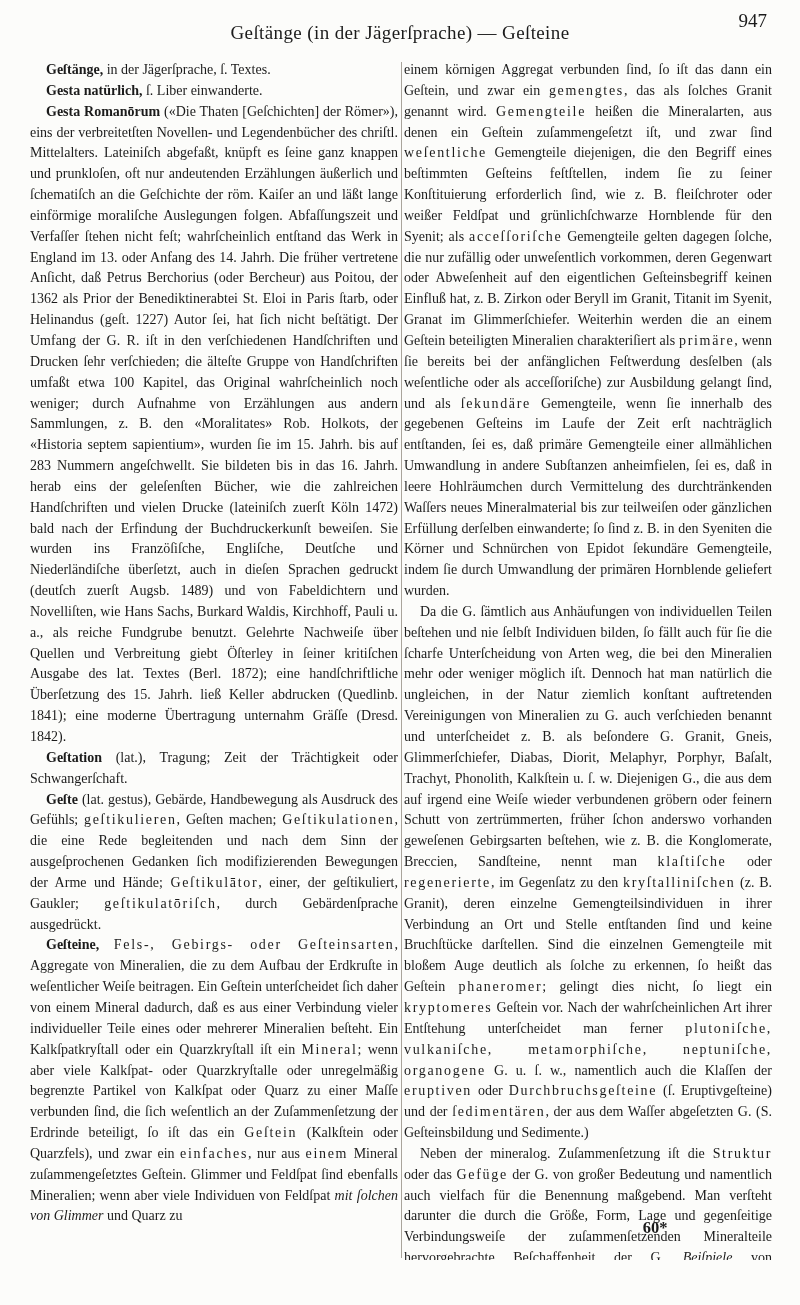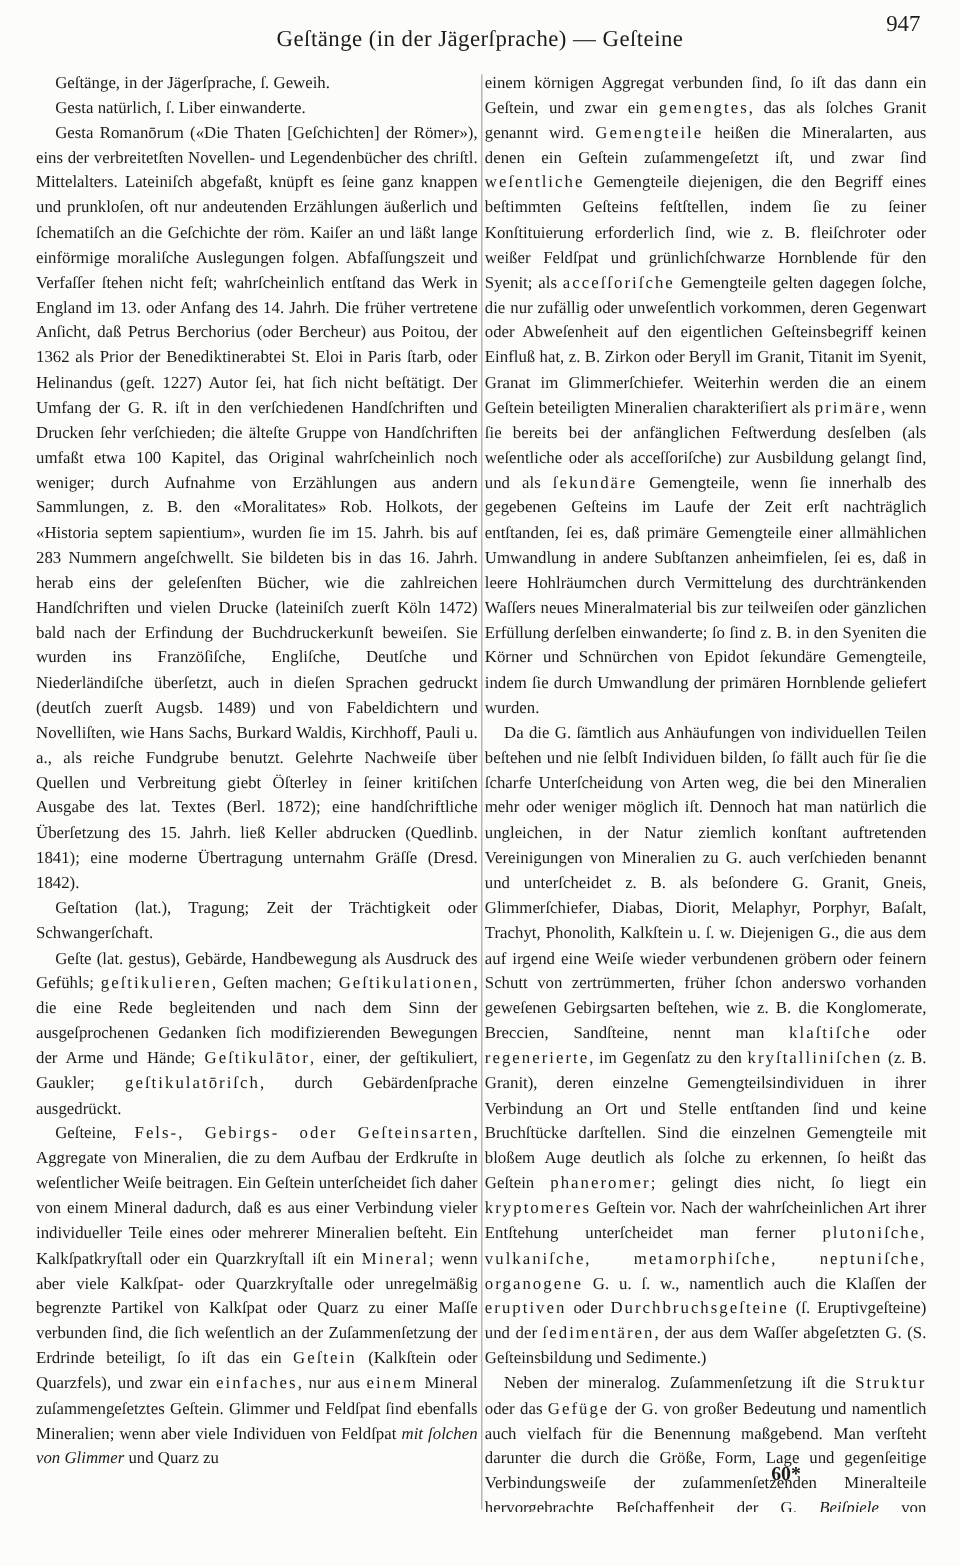--- a/index.html
+++ b/index.html
@@ -38,40 +38,40 @@
     line-height: 20.85px;
     hyphens: auto; -webkit-hyphens: auto;
   }
   .col-rule {
     width: 1px; height: 1196px;
     background: #a9a49b;
     margin: 2px 2px 0 3px;
   }
   .para { margin: 0; padding: 0; }
   .ind { text-indent: 16px; }
-  .b  { font-weight: normal; }
+  .b  { font-weight: bold; }
   .sp { letter-spacing: 0.12em; }
   .it { font-style: italic; }
   .signature {
     position: absolute; top: 1218px; left: 600px; width: 110px;
     text-align: center;
     font-weight: bold;
     font-size: 16.5px;
   }
 </style>
 </head>
 <body>
 
 <div class="page">
   <div class="running-head">Geſtänge (in der Jägerſprache) — Geſteine</div>
   <div class="page-number">947</div>
 
   <div class="columns">
     <div class="col" id="col-left">
-        <p class="para ind"><span class="b">Geſtänge,</span><span> in der Jägerſprache, ſ. Geweih.</span></p>
+        <p class="para ind"><span class="b">Geſtänge,</span><span> in der Jägerſprache, ſ. Textes.</span></p>
         <p class="para ind"><span class="b">Gesta natürlich,</span><span> ſ. Liber einwanderte.</span></p>
         <p class="para ind"><span class="b">Gesta Romanōrum</span><span> («Die Thaten [Geſchichten] der Römer»), eins der verbreitetſten Novellen- und Legendenbücher des chriſtl. Mittelalters. Lateiniſch abgefaßt, knüpft es ſeine ganz knappen und prunkloſen, oft nur andeutenden Erzählungen äußerlich und ſchematiſch an die Geſchichte der röm. Kaiſer an und läßt lange einförmige moraliſche Auslegungen folgen. Abfaſſungszeit und Verfaſſer ſtehen nicht feſt; wahrſcheinlich entſtand das Werk in England im 13. oder Anfang des 14. Jahrh. Die früher vertretene Anſicht, daß Petrus Berchorius (oder Bercheur) aus Poitou, der 1362 als Prior der Benediktinerabtei St. Eloi in Paris ſtarb, oder Helinandus (geſt. 1227) Autor ſei, hat ſich nicht beſtätigt. Der Umfang der G. R. iſt in den verſchiedenen Handſchriften und Drucken ſehr verſchieden; die älteſte Gruppe von Handſchriften umfaßt etwa 100 Kapitel, das Original wahrſcheinlich noch weniger; durch Aufnahme von Erzählungen aus andern Sammlungen, z. B. den «Moralitates» Rob. Holkots, der «Historia septem sapientium», wurden ſie im 15. Jahrh. bis auf 283 Nummern angeſchwellt. Sie bildeten bis in das 16. Jahrh. herab eins der geleſenſten Bücher, wie die zahlreichen Handſchriften und vielen Drucke (lateiniſch zuerſt Köln 1472) bald nach der Erfindung der Buchdruckerkunſt beweiſen. Sie wurden ins Franzöſiſche, Engliſche, Deutſche und Niederländiſche überſetzt, auch in dieſen Sprachen gedruckt (deutſch zuerſt Augsb. 1489) und von Fabeldichtern und Novelliſten, wie Hans Sachs, Burkard Waldis, Kirchhoff, Pauli u. a., als reiche Fundgrube benutzt. Gelehrte Nachweiſe über Quellen und Verbreitung giebt Öſterley in ſeiner kritiſchen Ausgabe des lat. Textes (Berl. 1872); eine handſchriftliche Überſetzung des 15. Jahrh. ließ Keller abdrucken (Quedlinb. 1841); eine moderne Übertragung unternahm Gräſſe (Dresd. 1842).</span></p>
         <p class="para ind"><span class="b">Geſtation</span><span> (lat.), Tragung; Zeit der Trächtigkeit oder Schwangerſchaft.</span></p>
         <p class="para ind"><span class="b">Geſte</span><span> (lat. gestus), Gebärde, Handbewegung als Ausdruck des Gefühls; </span><span class="sp">geſtikulieren</span><span>, Geſten machen; </span><span class="sp">Geſtikulationen</span><span>, die eine Rede begleitenden und nach dem Sinn der ausgeſprochenen Gedanken ſich modifizierenden Bewegungen der Arme und Hände; </span><span class="sp">Geſtikulātor</span><span>, einer, der geſtikuliert, Gaukler; </span><span class="sp">geſtikulatōriſch</span><span>, durch Gebärdenſprache ausgedrückt.</span></p>
         <p class="para ind"><span class="b">Geſteine,</span><span> </span><span class="sp">Fels-, Gebirgs- oder Geſteinsarten</span><span>, Aggregate von Mineralien, die zu dem Aufbau der Erdkruſte in weſentlicher Weiſe beitragen. Ein Geſtein unterſcheidet ſich daher von einem Mineral dadurch, daß es aus einer Verbindung vieler individueller Teile eines oder mehrerer Mineralien beſteht. Ein Kalkſpatkryſtall oder ein Quarzkryſtall iſt ein </span><span class="sp">Mineral</span><span>; wenn aber viele Kalkſpat- oder Quarzkryſtalle oder unregelmäßig begrenzte Partikel von Kalkſpat oder Quarz zu einer Maſſe verbunden ſind, die ſich weſentlich an der Zuſammenſetzung der Erdrinde beteiligt, ſo iſt das ein </span><span class="sp">Geſtein</span><span> (Kalkſtein oder Quarzfels), und zwar ein </span><span class="sp">einfaches</span><span>, nur aus </span><span class="sp">einem</span><span> Mineral zuſammengeſetztes Geſtein. Glimmer und Feldſpat ſind ebenfalls Mineralien; wenn aber viele Individuen von Feldſpat </span><span class="it">mit ſolchen von Glimmer</span><span> und Quarz zu</span></p>
       </div>
     <div class="col-rule"></div>
     <div class="col" id="col-right">
         <p class="para"><span>einem körnigen Aggregat verbunden ſind, ſo iſt das dann ein Geſtein, und zwar ein </span><span class="sp">gemengtes</span><span>, das als ſolches Granit genannt wird. </span><span class="sp">Gemengteile</span><span> heißen die Mineralarten, aus denen ein Geſtein zuſammengeſetzt iſt, und zwar ſind </span><span class="sp">weſentliche</span><span> Gemengteile diejenigen, die den Begriff eines beſtimmten Geſteins feſtſtellen, indem ſie zu ſeiner Konſtituierung erforderlich ſind, wie z. B. fleiſchroter oder weißer Feldſpat und grünlichſchwarze Hornblende für den Syenit; als </span><span class="sp">acceſſoriſche</span><span> Gemengteile gelten dagegen ſolche, die nur zufällig oder unweſentlich vorkommen, deren Gegenwart oder Abweſenheit auf den eigentlichen Geſteinsbegriff keinen Einfluß hat, z. B. Zirkon oder Beryll im Granit, Titanit im Syenit, Granat im Glimmerſchiefer. Weiterhin werden die an einem Geſtein beteiligten Mineralien charakteriſiert als </span><span class="sp">primäre</span><span>, wenn ſie bereits bei der anfänglichen Feſtwerdung desſelben (als weſentliche oder als acceſſoriſche) zur Ausbildung gelangt ſind, und als </span><span class="sp">ſekundäre</span><span> Gemengteile, wenn ſie innerhalb des gegebenen Geſteins im Laufe der Zeit erſt nachträglich entſtanden, ſei es, daß primäre Gemengteile einer allmählichen Umwandlung in andere Subſtanzen anheimfielen, ſei es, daß in leere Hohlräumchen durch Vermittelung des durchtränkenden Waſſers neues Mineralmaterial bis zur teilweiſen oder gänzlichen Erfüllung derſelben einwanderte; ſo ſind z. B. in den Syeniten die Körner und Schnürchen von Epidot ſekundäre Gemengteile, indem ſie durch Umwandlung der primären Hornblende geliefert wurden.</span></p>
         <p class="para ind"><span>Da die G. ſämtlich aus Anhäufungen von individuellen Teilen beſtehen und nie ſelbſt Individuen bilden, ſo fällt auch für ſie die ſcharfe Unterſcheidung von Arten weg, die bei den Mineralien mehr oder weniger möglich iſt. Dennoch hat man natürlich die ungleichen, in der Natur ziemlich konſtant auftretenden Vereinigungen von Mineralien zu G. auch verſchieden benannt und unterſcheidet z. B. als beſondere G. Granit, Gneis, Glimmerſchiefer, Diabas, Diorit, Melaphyr, Porphyr, Baſalt, Trachyt, Phonolith, Kalkſtein u. ſ. w. Diejenigen G., die aus dem auf irgend eine Weiſe wieder verbundenen gröbern oder feinern Schutt von zertrümmerten, früher ſchon anderswo vorhanden geweſenen Gebirgsarten beſtehen, wie z. B. die Konglomerate, Breccien, Sandſteine, nennt man </span><span class="sp">klaſtiſche</span><span> oder </span><span class="sp">regenerierte</span><span>, im Gegenſatz zu den </span><span class="sp">kryſtalliniſchen</span><span> (z. B. Granit), deren einzelne Gemengteilsindividuen in ihrer Verbindung an Ort und Stelle entſtanden ſind und keine Bruchſtücke darſtellen. Sind die einzelnen Gemengteile mit bloßem Auge deutlich als ſolche zu erkennen, ſo heißt das Geſtein </span><span class="sp">phaneromer</span><span>; gelingt dies nicht, ſo liegt ein </span><span class="sp">kryptomeres</span><span> Geſtein vor. Nach der wahrſcheinlichen Art ihrer Entſtehung unterſcheidet man ferner </span><span class="sp">plutoniſche, vulkaniſche, metamorphiſche, neptuniſche, organogene</span><span> G. u. ſ. w., namentlich auch die Klaſſen der </span><span class="sp">eruptiven</span><span> oder </span><span class="sp">Durchbruchsgeſteine</span><span> (ſ. Eruptivgeſteine) und der </span><span class="sp">ſedimentären</span><span>, der aus dem Waſſer abgeſetzten G. (S. Geſteinsbildung und Sedimente.)</span></p>

